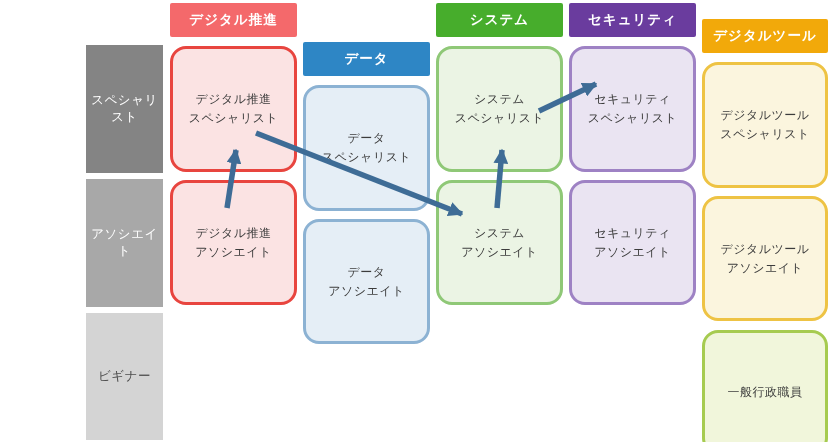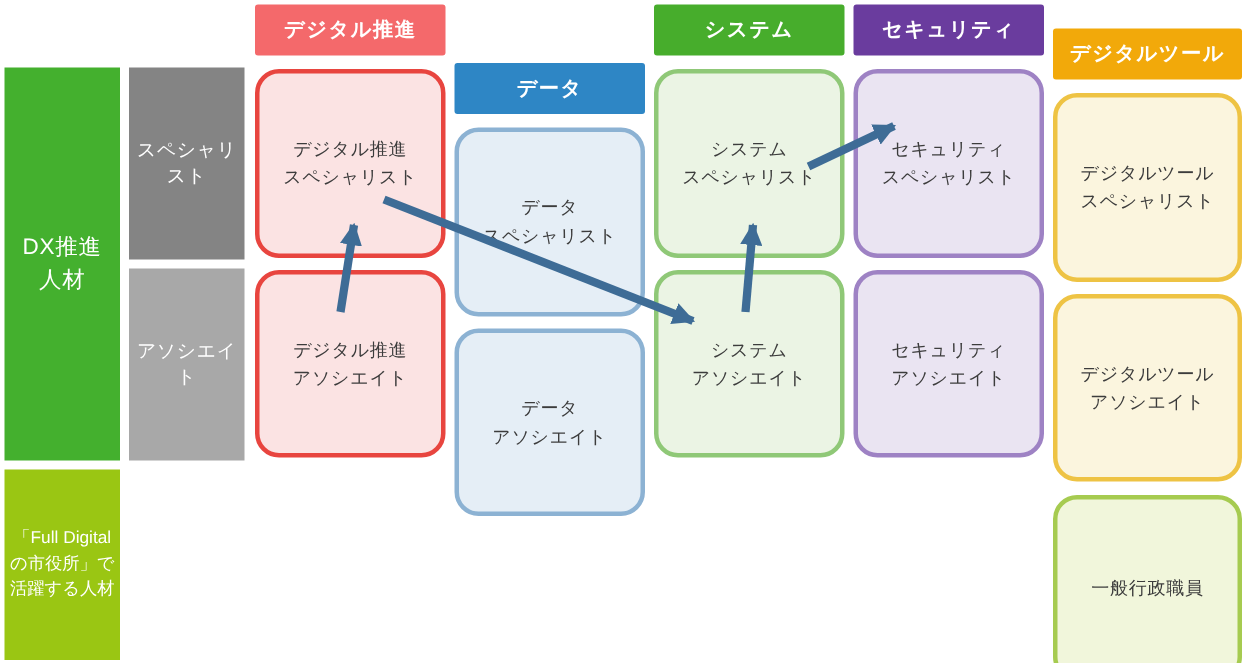--- a/index.html
+++ b/index.html
@@ -59,35 +59,29 @@
   #arrows-svg {
     position: absolute; left: 0; top: 0; width: 830px; height: 442px;
     pointer-events: none;
   }
 </style>
 </head>
 <body>
 
 <div class="canvas">
 
-  <div class="block dx-green">
-    <span class="txt">DX推進
-人材</span>
-  </div>
-  <div class="block full-digital">
-    <span class="txt">「Full Digital
-の市役所」で
-活躍する人材</span>
-  </div>
 
   <div class="block lvl lvl-spec">
     <span class="txt">スペシャリスト</span>
   </div>
   <div class="block lvl lvl-assoc">
     <span class="txt">アソシエイト</span>
+  </div>
+  <div class="block lvl lvl-beg">
+    <span class="txt">ビギナー</span>
   </div>
 
   <div class="col" style="left: 170px; --tab-bg: #F4696B; --box-bg: #FBE3E3; --box-border: #E8453F;">
     <div class="tab">
       <span class="txt">デジタル推進</span>
     </div>
     <div class="box spec">
       <span class="txt">デジタル推進
 スペシャリスト</span>
     </div>

